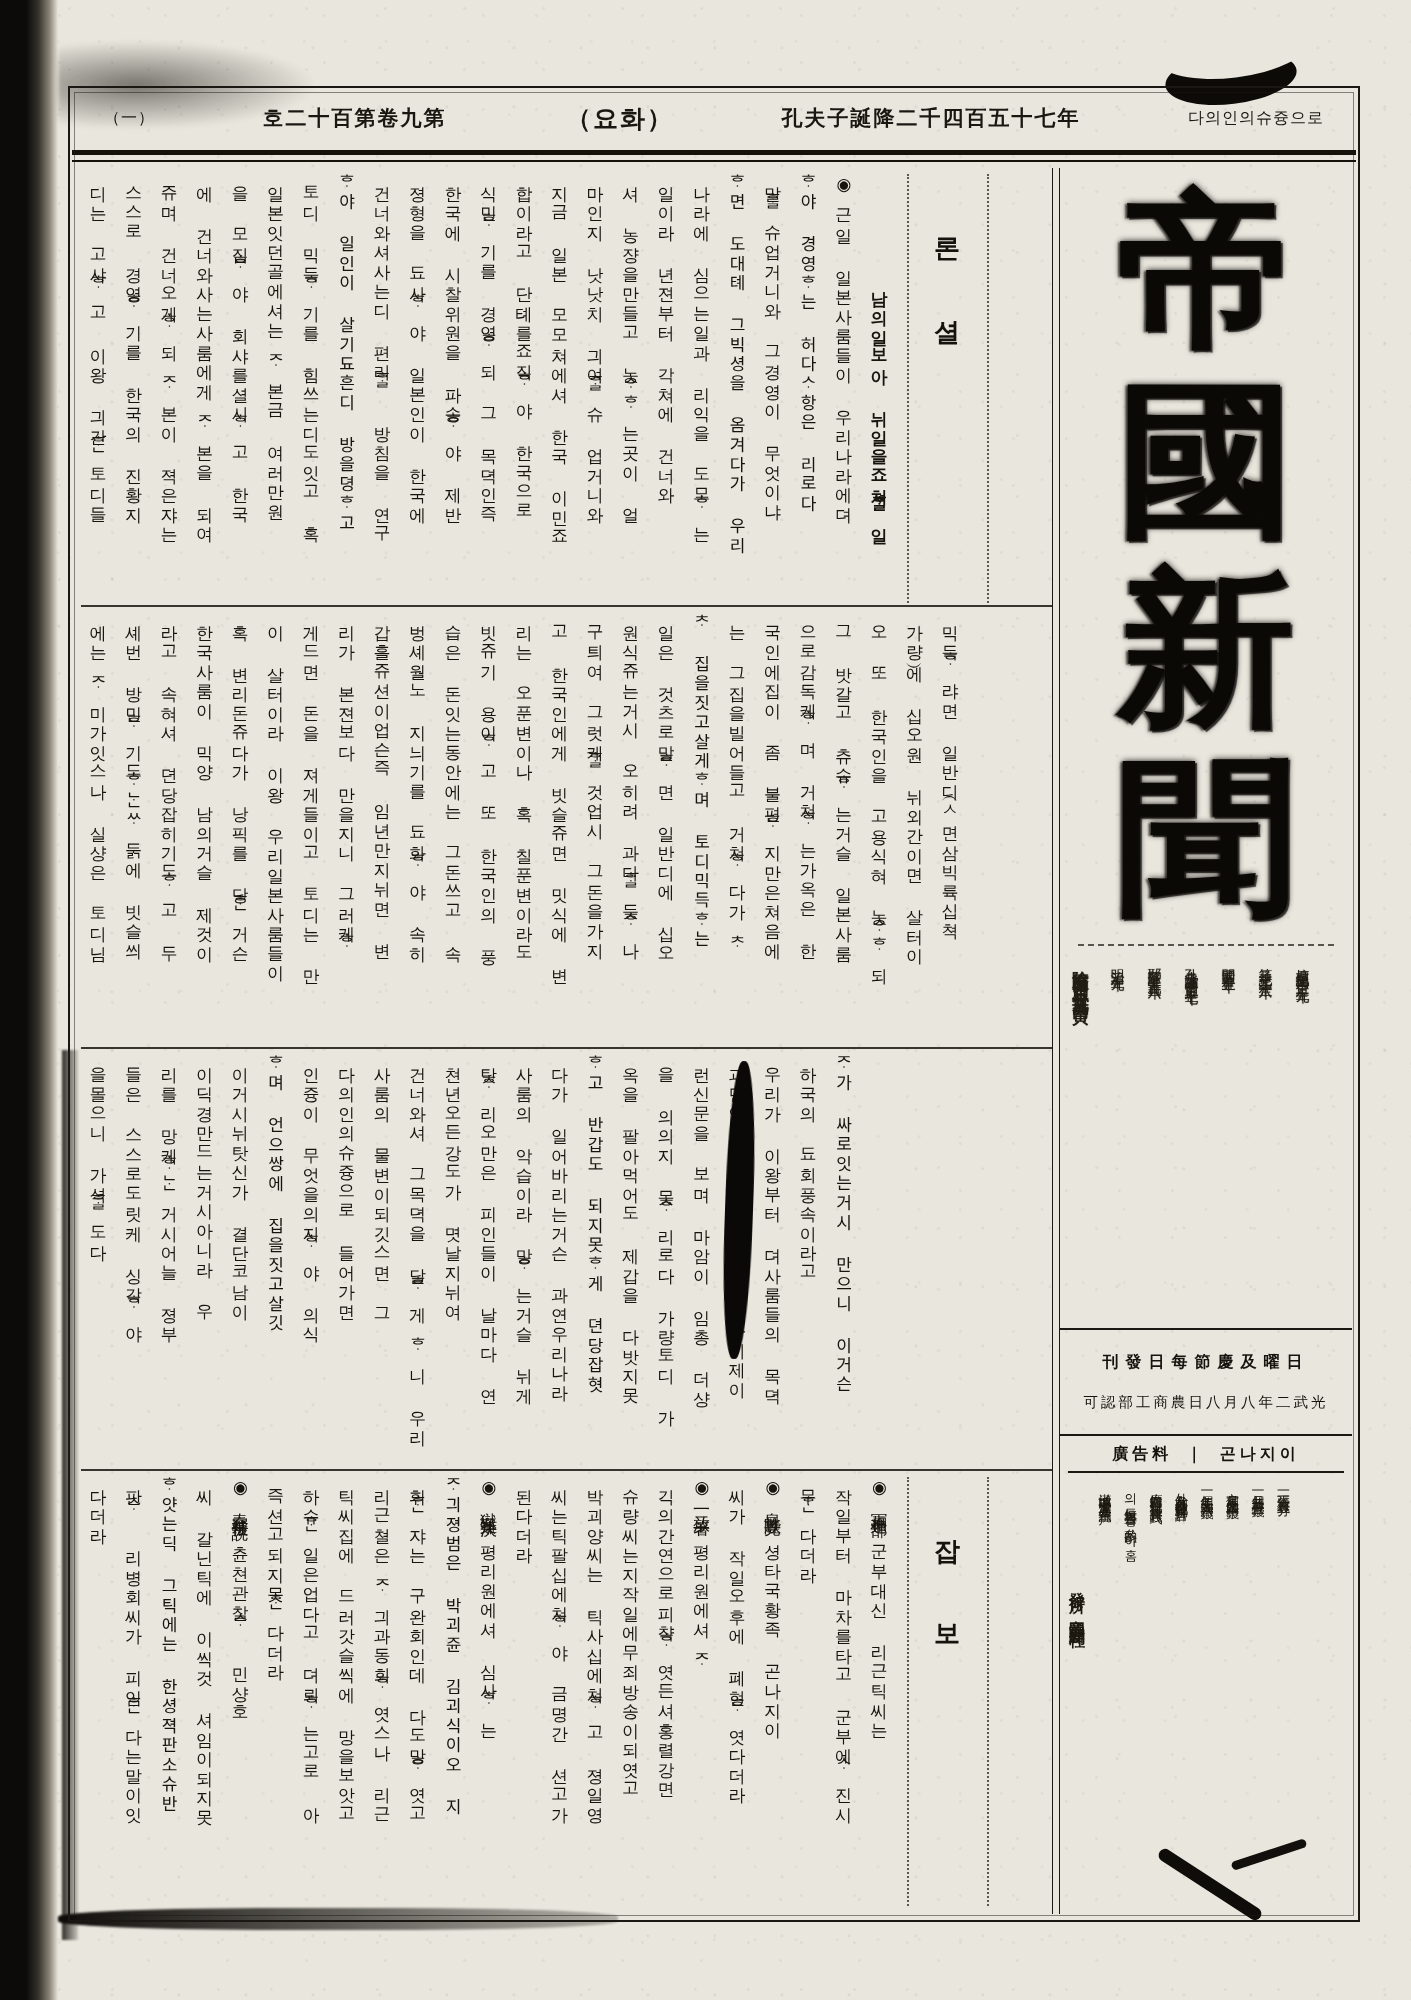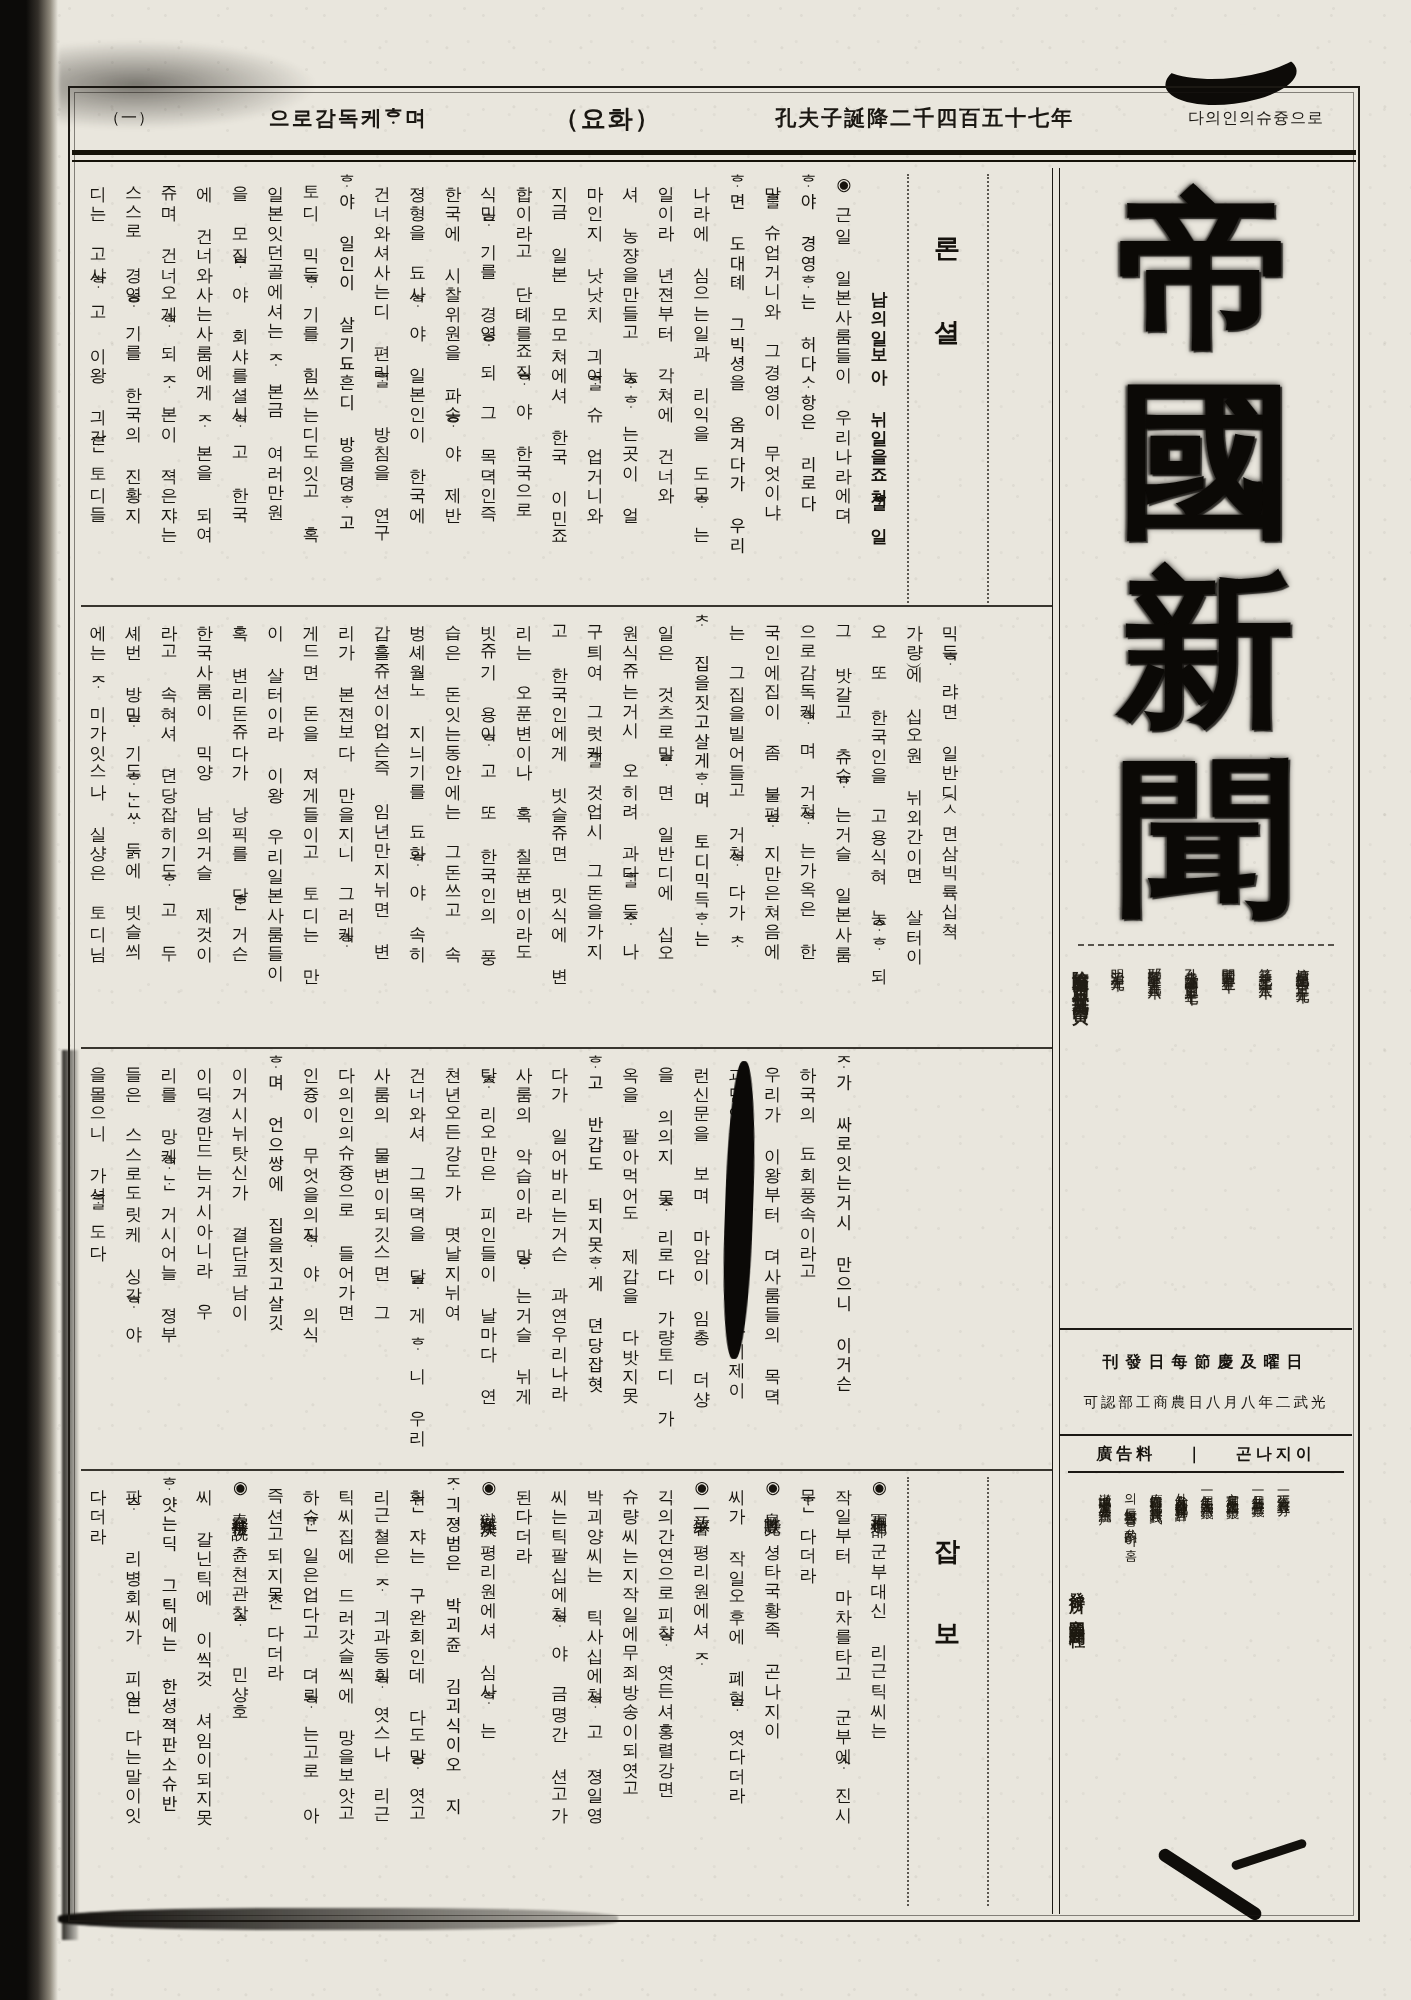--- a/index.html
+++ b/index.html
@@ -79,21 +79,21 @@
   .mast-dates{height:378px;writing-mode:vertical-rl;text-orientation:upright;
     padding:8px 10px 0 2px;box-sizing:border-box;}
   .dcol{font-size:13.5px;line-height:37px;letter-spacing:2px;color:#211d15;
     text-shadow:0 0 1px rgba(25,20,12,.55);}
   .dcol:last-child{font-size:16.5px;font-weight:bold;letter-spacing:3px;}
   .pub-box{height:104px;border-top:2px solid #1b1813;border-bottom:2px solid #1b1813;
     display:flex;flex-direction:column;justify-content:center;gap:20px;text-align:center;}
   .pub-line1{font-size:16px;font-weight:bold;letter-spacing:7px;}
   .pub-line2{font-size:14.5px;letter-spacing:3px;}
   .price-box{height:412px;box-sizing:border-box;padding-top:6px;}
-  .price-head{display:flex;justify-content:center;gap:30px;align-items:center;
+  .price-head{display:flex;justify-content:center;gap:14px;align-items:center;
     font-size:16px;font-weight:bold;letter-spacing:4px;padding:2px 0 6px 0;
     border-bottom:2px solid #1b1813;margin:0 8px;}
   .price-cols{writing-mode:vertical-rl;text-orientation:upright;height:340px;
     padding:10px 8px 0 2px;box-sizing:border-box;}
   .pcol{font-size:13px;line-height:25.5px;letter-spacing:1.5px;color:#1d1910;}
   .pcol:last-child{font-size:16px;font-weight:bold;padding-top:96px;line-height:30px;letter-spacing:3px;}
 </style>
 </head>
 <body>
 
@@ -103,21 +103,21 @@
 <div class="top-smudge"></div>
 <div class="crescent"></div>
 <div class="bottom-smudge"></div>
 <div class="corner-mark-1"></div>
 <div class="corner-mark-2"></div>
 
 <div class="page-frame">
 
   <div class="hdr">
     <span class="small">（一）</span>
-    <span>으로감독케ᄒᆞ며</span>
+    <span>호二十百第卷九第</span>
     <span class="big-day">（요화）</span>
     <span>孔夫子誕降二千四百五十七年</span>
     <span class="small">다의인의슈즁으로</span>
   </div>
   <div class="hdr-rule"></div>
 
   <div class="body-area">
     <div class="band b1">
       <span class="sec-head">론셜</span>
     <div class="vcol">남의일보아 뉘일을죠쳐ᄒᆞᆯ일</div>

